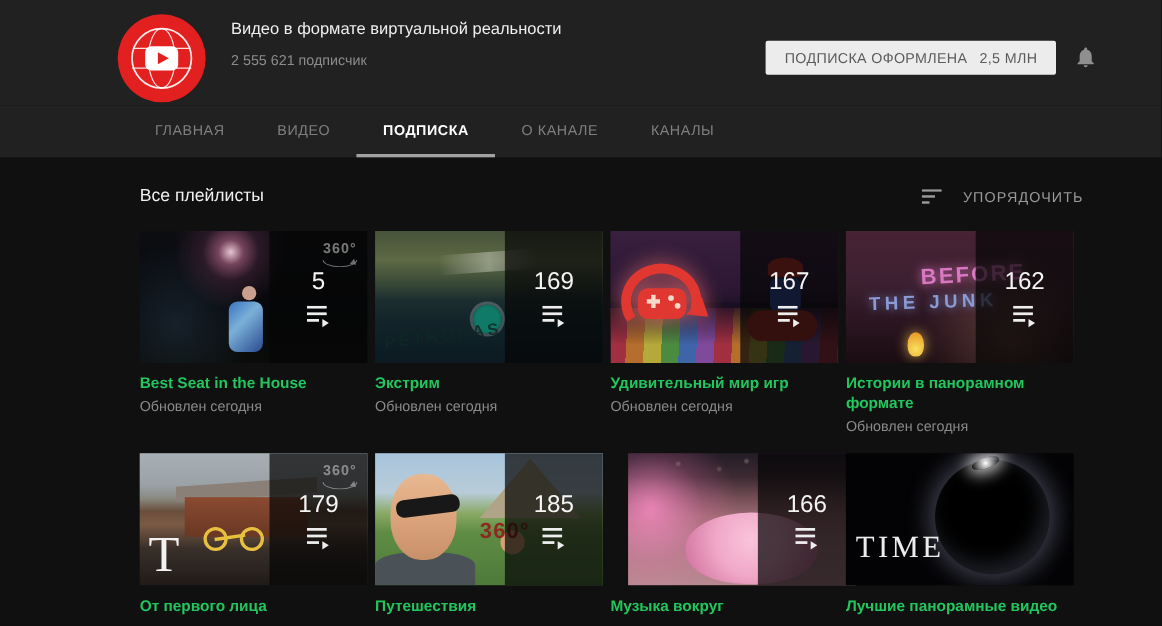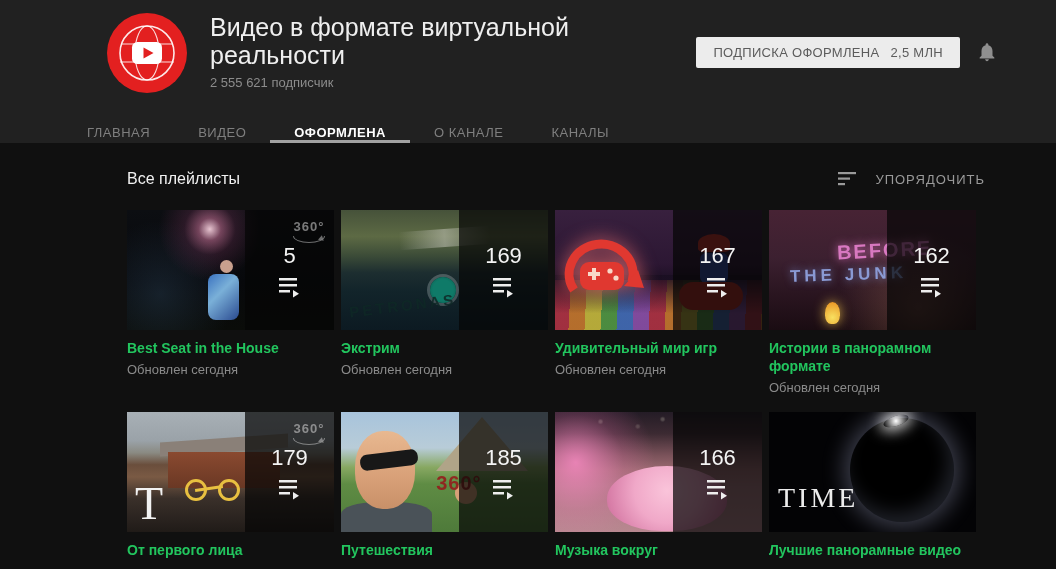--- a/index.html
+++ b/index.html
@@ -8,29 +8,29 @@
     font-family:"Liberation Sans","DejaVu Sans",sans-serif;
     background:#101010; color:#eee;
     -webkit-font-smoothing:antialiased;
   }
   
   .chead { position:relative; height:96px; background:#212121; }
   .avatar { position:absolute; left:107px; top:13px; width:80px; height:80px;
     border-radius:50%; background:#e32020; overflow:hidden; }
   .avatar svg { display:block; }
   .ch-info { position:absolute; left:210px; top:13px; }
-  .ch-title { font-size:25px; line-height:28px; font-weight:500; color:#efefef; width:360px; }
+  .ch-title { font-size:15px; line-height:28px; font-weight:500; color:#efefef; width:360px; }
   .subs { margin-top:6px; font-size:13px; color:#8c8c8c; }
   .subscribed { position:absolute; top:37px; right:96px; height:31px; padding:0 17px;
     background:#ececec; border:none; border-radius:2px; font-family:inherit;
     font-size:13px; font-weight:500; color:#5c5c5c; letter-spacing:.3px;
     display:flex; align-items:center; gap:11px; cursor:pointer; }
   .bell { position:absolute; top:41px; right:58px; width:22px; height:22px; cursor:pointer; }
   
-  .tabs { display:flex; height:47px; padding-left:63px; background:#212121;align-items:flex-end; }
+  .tabs { display:flex; height:47px; padding-left:117px; background:#212121; }
   .tab { padding:0 24px; display:flex; align-items:center; font-size:13px;
     letter-spacing:.5px; color:#7f7f7f; border-bottom:3px solid transparent; cursor:pointer; }
   .tab.active { color:#fff; font-weight:700; border-bottom-color:#a2a2a2; }
   
   main { margin-left:127px; width:858px; }
   .section-header { display:flex; justify-content:space-between; align-items:center;
     margin-top:27px; margin-bottom:22px; }
   .sec-title { font-size:16px; font-weight:400; color:#f1f1f1; }
   .sort { display:flex; align-items:center; gap:18px; background:none; border:none;
     font-family:inherit; font-size:13px; font-weight:500; letter-spacing:1px;
@@ -107,21 +107,21 @@
     background:#181818; transform:rotate(-7deg); }
   .t6 .torso { left:0; bottom:0; width:44%; height:25%; border-radius:40% 40% 0 0; background:#4a5258; }
   .t6 .friend { left:55%; top:58%; width:22px; height:22px; border-radius:50%; background:#d8a078; }
   .t6 .red360 { left:46%; top:50%; font-weight:700; font-size:20px; letter-spacing:1px;
     color:rgba(148,28,28,.9); }
   .t7 { background:
     radial-gradient(circle at 10% 42%, rgba(255,140,200,.8), rgba(255,120,190,.2) 24%, transparent 40%),
     radial-gradient(circle at 22% 8%, rgba(255,255,225,.18) 1px, transparent 3px),
     radial-gradient(circle at 52% 6%, rgba(255,255,225,.2) 1px, transparent 3px),
     radial-gradient(circle at 40% 12%, rgba(255,255,225,.15) 1px, transparent 3px),
-    linear-gradient(180deg,#241c26 0%,#3c2a32 18%,#7a525a 36%,#9a6a70 48%,#a87880 62%,#b88890 100%); }
+    linear-gradient(180deg,#241c26 0%,#3c2a32 18%,#7a525a 36%,#9a6a70 48%,#a87880 62%,#b88890 100%); margin-left: 16px; }
   .t7 .bed { left:25%; bottom:1%; width:58%; height:54%; border-radius:50% 50% 46% 46%;
     background:radial-gradient(circle at 50% 38%,#fac4da 0%,#f0a8c8 45%,#d87ea8 80%,#c06a92 100%); }
   .t8 { background:#030305; }
   .t8 .moon { left:39%; top:5%; width:104px; height:104px; border-radius:50%; background:#000;
     box-shadow:0 0 22px 6px rgba(208,214,255,.28), inset -6px -9px 18px rgba(165,175,215,.18); }
   .t8 .spark { left:55%; top:3%; width:26px; height:10px; border-radius:50%; transform:rotate(-18deg);
     background:radial-gradient(circle,#fff,rgba(255,255,255,0));
     box-shadow:0 0 14px 4px rgba(255,255,255,.8); }
   .t8 .time { left:9px; bottom:18px; font-family:"Liberation Serif","DejaVu Serif",serif;
     font-size:28px; letter-spacing:3px; color:#ececec; }
@@ -151,21 +151,21 @@
   <span class="bell">
     <svg width="22" height="22" viewBox="0 0 24 24">
       <path fill="#8f8f8f" d="M12 22c1.1 0 2-.9 2-2h-4c0 1.1.9 2 2 2zm6-6v-5c0-3.1-1.6-5.6-4.5-6.3V4c0-.8-.7-1.5-1.5-1.5S10.5 3.2 10.5 4v.7C7.6 5.4 6 7.9 6 11v5l-2 2v1h16v-1l-2-2z"></path>
     </svg>
   </span>
 </header>
 
 <nav class="tabs">
   <div class="tab">ГЛАВНАЯ</div>
   <div class="tab">ВИДЕО</div>
-  <div class="tab active">ОФОРМЛЕНА</div>
+  <div class="tab active">ПОДПИСКА</div>
   <div class="tab">О КАНАЛЕ</div>
   <div class="tab">КАНАЛЫ</div>
 </nav>
 
 <main>
   <div class="section-header">
     <h2 class="sec-title">Все плейлисты</h2>
     <button class="sort">
       <svg width="19" height="14" viewBox="0 0 19 14">
         <rect x="0" y="0" width="18" height="2.2" fill="#9a9a9a"></rect>

